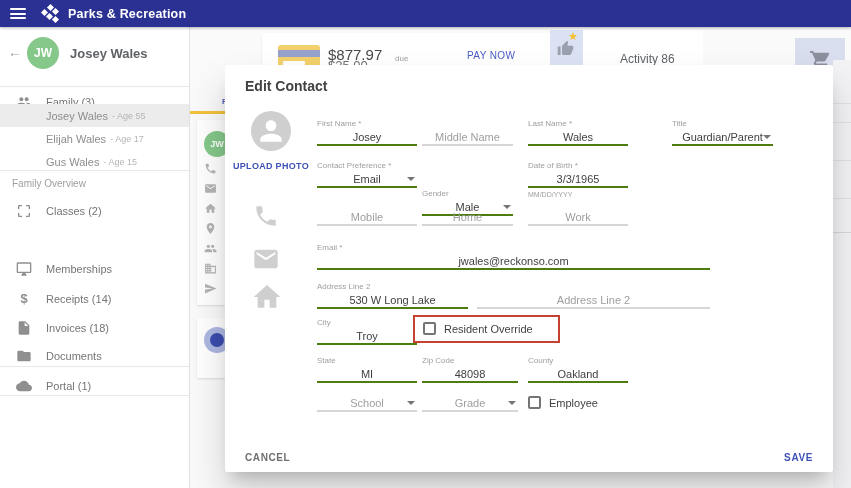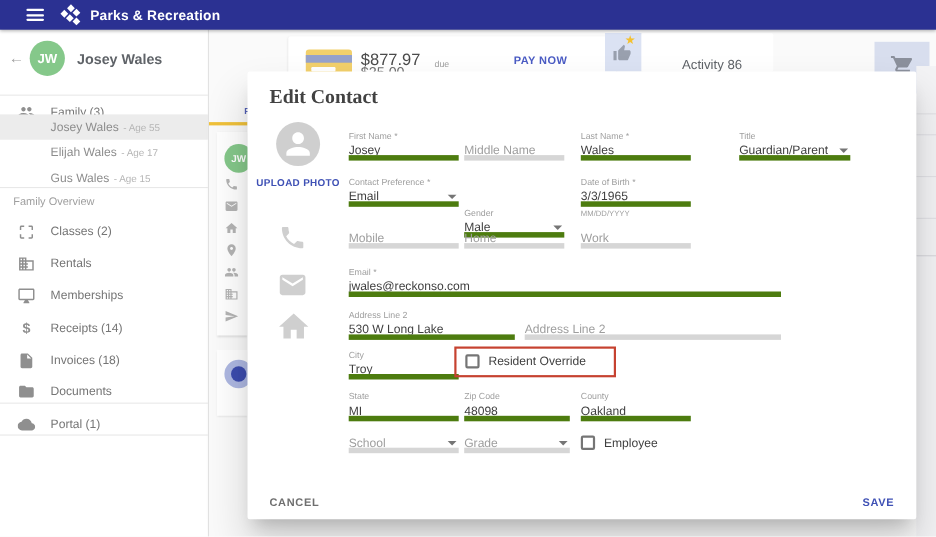--- a/index.html
+++ b/index.html
@@ -1,21 +1,21 @@
 <!DOCTYPE html>
 <html><head>
 <meta charset="utf-8">
 <style>
   * { box-sizing: border-box; margin: 0; padding: 0; }
   html,body { width:851px; height:488px; }
   body { font-family:"Liberation Sans","DejaVu Sans",sans-serif; background:#fafafa; overflow:hidden; }
   #stage { position:relative; width:851px; height:488px; background:#fafafa; overflow:hidden; }
 
   
-  .topbar { position:absolute; left:0; top:0; width:851px; height:27px; background:#2b3192; display:flex; align-items:center; z-index:5; box-shadow:0 1px 3px rgba(0,0,0,.3);padding-left:14px; }
+  .topbar { position:absolute; left:0; top:0; width:851px; height:27px; background:#2b3192; display:flex; align-items:center; z-index:5; box-shadow:0 1px 3px rgba(0,0,0,.3); }
   .hamburger { width:16px; height:11px; margin-left:10px; display:flex; flex-direction:column; justify-content:space-between; cursor:pointer; }
   .hamburger i { display:block; height:2px; background:#fff; border-radius:1px; }
   .logo { position:relative; width:20px; height:18px; margin-left:14px; }
   .logo i { position:absolute; width:5px; height:5px; background:#fff; transform:rotate(45deg); }
   .topbar-title { color:#fff; font-size:12.5px; font-weight:bold; margin-left:8px; letter-spacing:.2px; }
 
   
   .sidebar { position:absolute; left:0; top:27px; width:190px; height:461px; background:#fff; border-right:1px solid #e2e2e2; z-index:2; }
   .profile { position:absolute; left:0; top:0; width:100%; height:60px; border-bottom:1px solid #e8e8e8; }
   .back-arrow { position:absolute; left:8px; top:17px; color:#9e9e9e; font-size:14px; cursor:pointer; }
@@ -31,21 +31,21 @@
   .sdivider { position:absolute; left:0; width:100%; height:1px; background:#e8e8e8; }
   .ssection { position:absolute; left:12px; font-size:10px; color:#9e9e9e; }
 
   
   .bgcard { position:absolute; background:#fff; border-radius:2px; box-shadow:0 1px 2px rgba(0,0,0,.12); }
   .cc-icon { position:absolute; left:278px; top:45px; width:42px; height:25px; background:#f2d06b; border-radius:3px; }
   .cc-icon .band { position:absolute; left:0; top:5px; width:100%; height:7px; background:#96a2cb; }
   .cc-icon .strip { position:absolute; left:5px; top:16px; width:22px; height:4px; background:#fff; border-radius:1px; }
   .due-amt { position:absolute; left:328px; top:46px; font-size:15px; color:#4a4a4a; }
   .due-lbl { position:absolute; left:395px; top:54px; font-size:8px; color:#9e9e9e; }
-  .paynow { position:absolute; left:455px; top:50px; font-size:10px; font-weight:bold; color:#4b5cc4; letter-spacing:.4px; cursor:pointer;padding-left:12px; }
+  .paynow { position:absolute; left:455px; top:50px; font-size:10px; font-weight:normal; color:#4b5cc4; letter-spacing:.4px; cursor:pointer;padding-left:12px; }
   .partial-amt { position:absolute; left:328px; top:58px; font-size:13px; color:#6f6f6f; }
   .act-iconbox { position:absolute; left:550px; top:30px; width:33px; height:35px; background:#dbe2f3; }
   .act-iconbox svg { position:absolute; left:7px; top:10px; width:17px; height:17px; fill:#99a0ae; }
   .act-star { position:absolute; left:568px; top:30px; font-size:11px; color:#f4c12f; }
   .act-label { position:absolute; left:620px; top:52px; font-size:12px; color:#5f6368; }
   .cartbox { position:absolute; left:795px; top:38px; width:50px; height:47px; background:#d8deee; cursor:pointer; }
   .cartbox svg { position:absolute; left:14px; top:11px; width:23px; height:23px; fill:#8b909c; }
   .rightstrip { position:absolute; left:833px; top:60px; width:18px; height:428px; background:#f3f3f5; }
   .rightstrip i { position:absolute; left:0; width:100%; height:1px; background:#e2e2e6; }
   .tab-partial { position:absolute; left:193px; top:97px; font-size:8px; font-weight:bold; color:#5260b5; letter-spacing:.5px;margin-left:29px; }
@@ -53,29 +53,29 @@
   .stripcard { position:absolute; left:197px; background:#fff; box-shadow:0 1px 2px rgba(0,0,0,.12); }
   .strip-avatar { position:absolute; left:204px; top:131px; width:26px; height:26px; border-radius:50%; background:#85c88a; color:#fff; font-size:9px; font-weight:bold; display:flex; align-items:center; justify-content:center; }
   .stripicon { position:absolute; left:204px; width:13px; height:13px; }
   .stripicon svg { width:13px; height:13px; fill:#b4b4b4; }
   .strip-globe { position:absolute; left:204px; top:327px; width:26px; height:26px; border-radius:50%; background:#aeb8e2; }
   .strip-globe i { position:absolute; left:6px; top:6px; width:14px; height:14px; border-radius:50%; background:#3c4cae; }
 
   
   .modal { position:absolute; left:225px; top:65px; width:608px; height:407px; background:#fff; border-radius:2px; z-index:10;
            box-shadow:0 11px 15px -7px rgba(0,0,0,.2), 0 24px 38px 3px rgba(0,0,0,.14); }
-  .modal-title { position:absolute; left:20px; top:13px; font-size:18px; font-weight:bold; color:#424242;font-family:Liberation Serif, serif; }
+  .modal-title { position:absolute; left:20px; top:13px; font-size:14px; font-weight:bold; color:#424242; }
   .m-avatar { position:absolute; left:26px; top:46px; width:40px; height:40px; border-radius:50%; background:#cfcfcf; overflow:hidden; }
   .m-avatar svg { position:absolute; left:4px; top:4px; width:32px; height:32px; fill:#fff; }
   .upload { position:absolute; left:4px; top:96px; width:84px; text-align:center; font-size:9px; font-weight:bold; color:#3f51b5; letter-spacing:.3px; cursor:pointer; }
   .micon { position:absolute; }
   .micon svg { fill:#cfcfcf; width:100%; height:100%; }
   .fld { position:absolute; }
   .fld .lbl { font-size:8px; color:#9e9e9e; height:12px; line-height:12px; white-space:nowrap; }
-  .fld .val { font-size:11px; color:#3f3f3f; height:16px; line-height:14px; border-bottom:5px solid #4d7c0f; white-space:nowrap; overflow:hidden; cursor:text; }
+  .fld .val { font-size:11px; color:#3f3f3f; height:16px; line-height:14px; border-bottom:2px solid #4d7c0f; white-space:nowrap; overflow:hidden; cursor:text;text-align:center; }
   .fld.empty .val { color:#9e9e9e; border-bottom-color:#d6d6d6; }
   .fld.sel .val { cursor:pointer; }
   .fld .arr { position:absolute; right:2px; bottom:7px; width:0; height:0; border-left:4px solid transparent; border-right:4px solid transparent; border-top:4px solid #757575; }
   .helper { position:absolute; font-size:7px; color:#9e9e9e; }
   .cbx { position:absolute; width:13px; height:13px; border:2px solid #757575; border-radius:2px; background:#fff; cursor:pointer; }
   .cbx-label { position:absolute; font-size:11px; color:#3f3f3f;text-align:right; }
   .override-box { position:absolute; left:188px; top:250px; width:147px; height:28px; border:2px solid #c64230; }
   .btn { position:absolute; top:383px; font-size:10px; font-weight:bold; letter-spacing:.6px; cursor:pointer; padding:4px 6px; }
   .btn.cancel { left:14px; color:#6f6f6f; }
   .btn.save { right:14px; color:#3f51b5; }
@@ -193,26 +193,20 @@
 
     <div class="sdivider" style="top:143px"></div>
     <div class="ssection" style="top:151px">Family Overview</div>
 
     <div class="srow" style="top:172px">
       <span class="sicon"><svg viewBox="0 0 24 24">
             <path d="M3 5v4h2V5h4V3H5c-1.1 0-2 .9-2 2zm2 10H3v4c0 1.1.9 2 2 2h4v-2H5v-4zm14 4h-4v2h4c1.1 0 2-.9 2-2v-4h-2v4zm0-16h-4v2h4v4h2V5c0-1.1-.9-2-2-2z"></path>
           </svg></span>
       <span class="slabel">Classes (2)</span>
     </div>
-    <div class="srow" style="top:201px">
-      <span class="sicon"><svg viewBox="0 0 24 24">
-            <path d="M12 7V3H2v18h20V7H12zM6 19H4v-2h2v2zm0-4H4v-2h2v2zm0-4H4V9h2v2zm0-4H4V5h2v2zm4 12H8v-2h2v2zm0-4H8v-2h2v2zm0-4H8V9h2v2zm0-4H8V5h2v2zm10 12h-8v-2h2v-2h-2v-2h2v-2h-2V9h8v10z"></path>
-          </svg></span>
-      <span class="slabel">Rentals</span>
-    </div>
     <div class="srow" style="top:230px">
       <span class="sicon"><svg viewBox="0 0 24 24">
             <path d="M21 2H3c-1.1 0-2 .9-2 2v12c0 1.1.9 2 2 2h7l-2 3v1h8v-1l-2-3h7c1.1 0 2-.9 2-2V4c0-1.1-.9-2-2-2zm0 14H3V4h18v12z"></path>
           </svg></span>
       <span class="slabel">Memberships</span>
     </div>
     <div class="srow" style="top:260px">
       <span class="sicon" style="text-align:center; font-size:13px; color:#8f8f8f; font-weight:bold;">$</span>
       <span class="slabel">Receipts (14)</span>
     </div>

